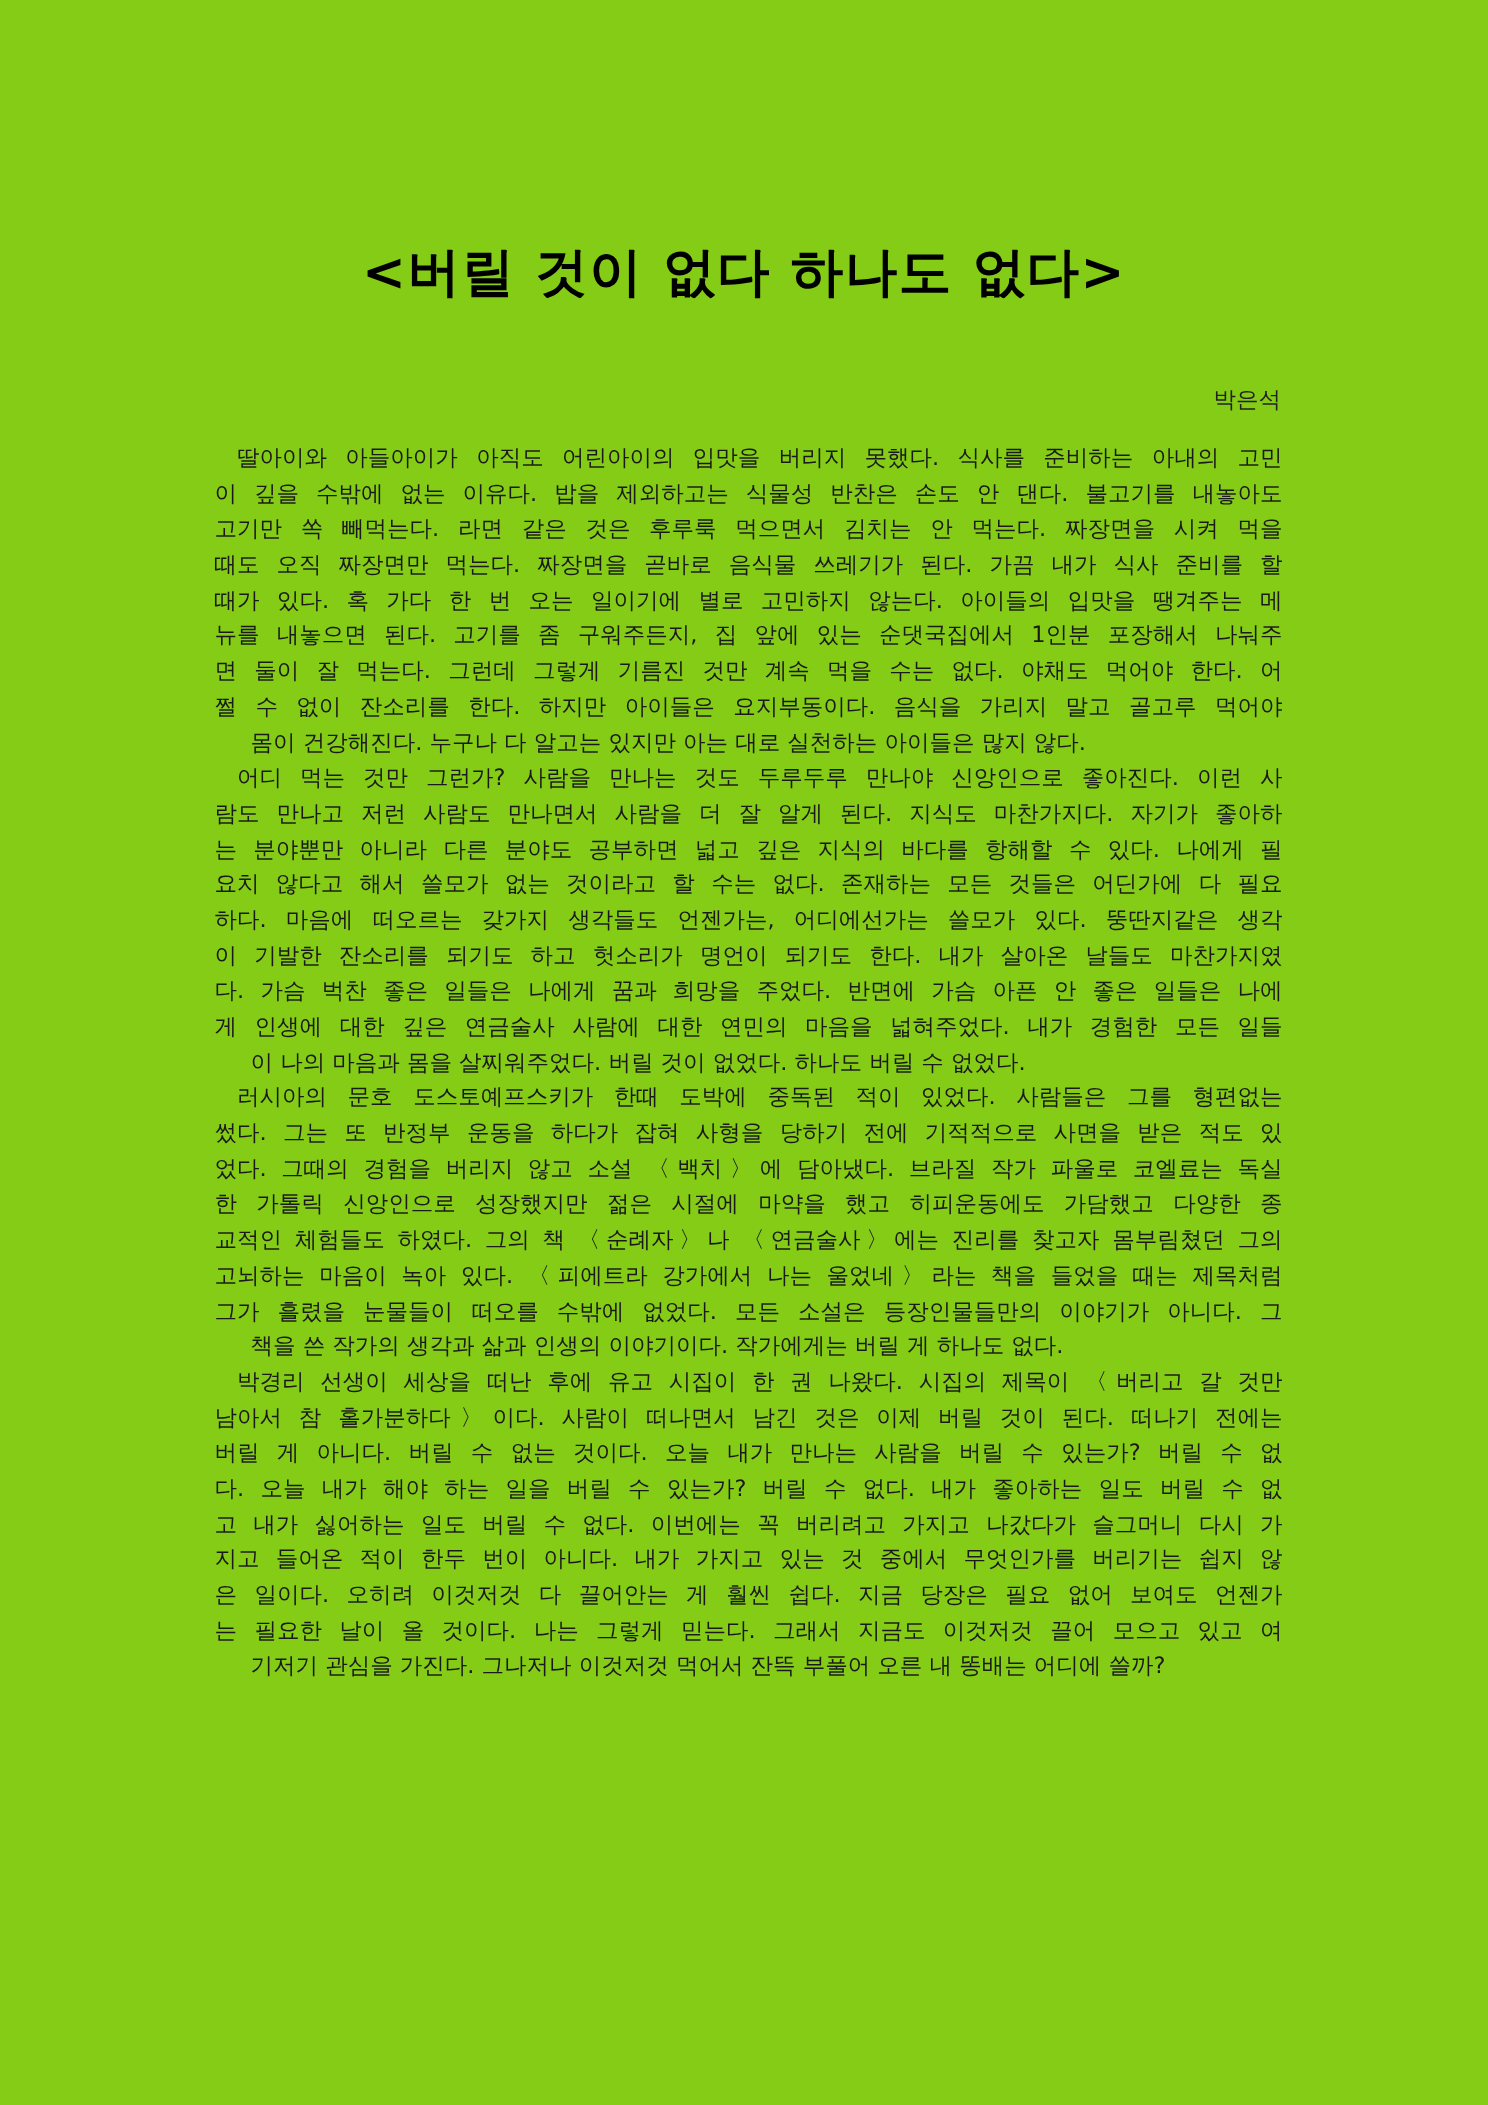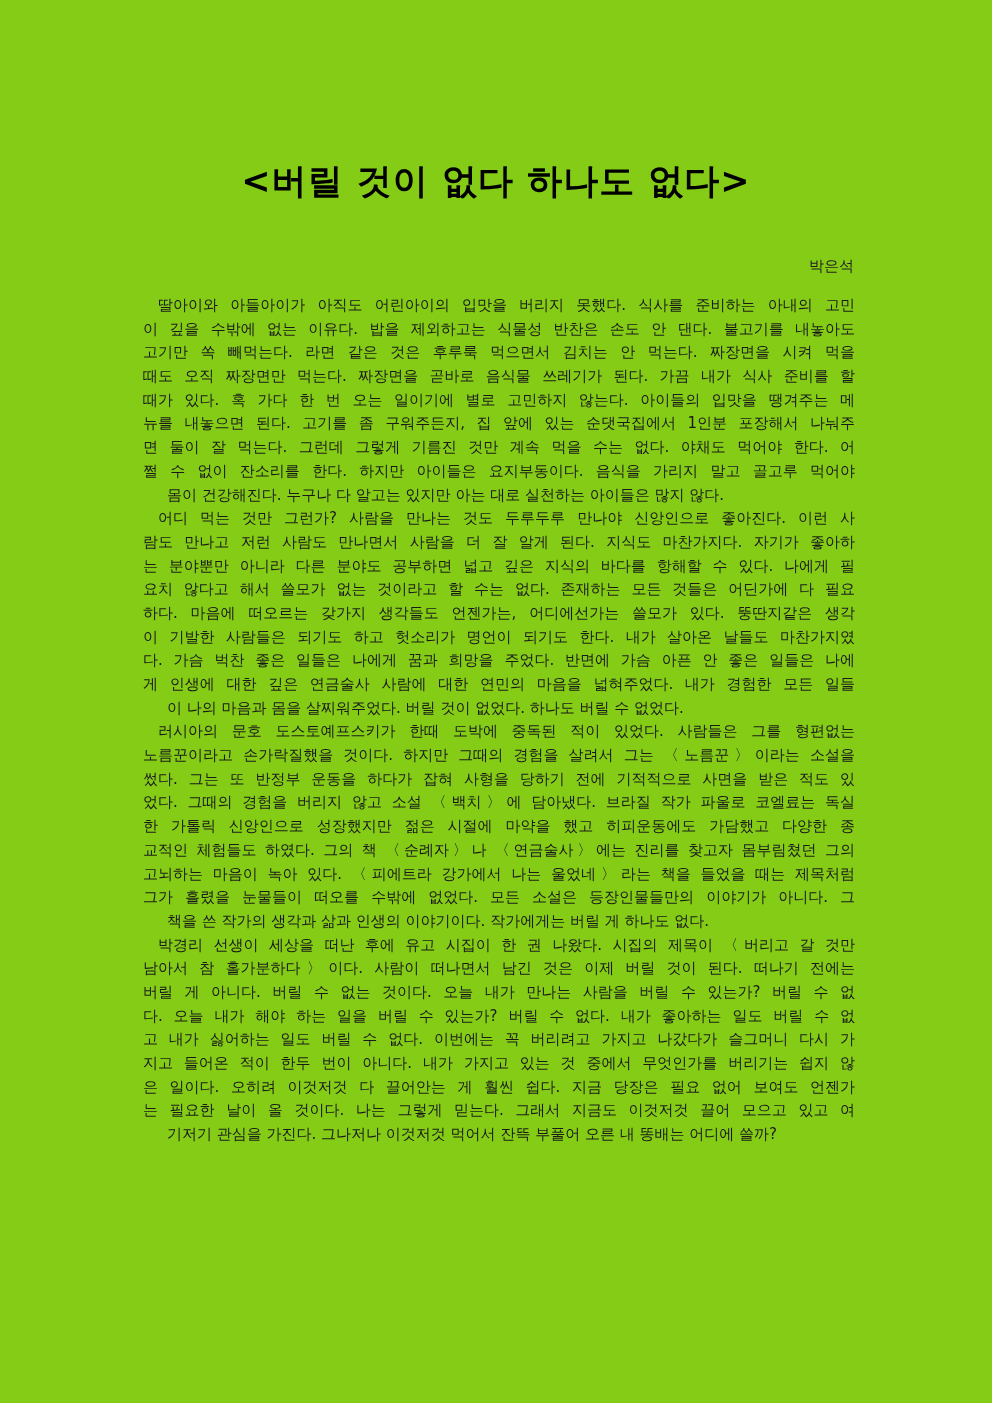--- a/index.html
+++ b/index.html
@@ -35,29 +35,28 @@
       <div class="line">쩔 수 없이 잔소리를 한다. 하지만 아이들은 요지부동이다. 음식을 가리지 말고 골고루 먹어야</div>
       <div class="line last">몸이 건강해진다. 누구나 다 알고는 있지만 아는 대로 실천하는 아이들은 많지 않다.</div>
     </div>
 
     <div>
       <div class="line indent">어디 먹는 것만 그런가? 사람을 만나는 것도 두루두루 만나야 신앙인으로 좋아진다. 이런 사</div>
       <div class="line">람도 만나고 저런 사람도 만나면서 사람을 더 잘 알게 된다. 지식도 마찬가지다. 자기가 좋아하</div>
       <div class="line">는 분야뿐만 아니라 다른 분야도 공부하면 넓고 깊은 지식의 바다를 항해할 수 있다. 나에게 필</div>
       <div class="line">요치 않다고 해서 쓸모가 없는 것이라고 할 수는 없다. 존재하는 모든 것들은 어딘가에 다 필요</div>
       <div class="line">하다. 마음에 떠오르는 갖가지 생각들도 언젠가는, 어디에선가는 쓸모가 있다. 뚱딴지같은 생각</div>
-      <div class="line">이 기발한 사람들은 되기도 하고 헛소리가 명언이 되기도 한다. 내가 살아온 날들도 마찬가지였</div>
+      <div class="line">이 기발한 잔소리를 되기도 하고 헛소리가 명언이 되기도 한다. 내가 살아온 날들도 마찬가지였</div>
       <div class="line">다. 가슴 벅찬 좋은 일들은 나에게 꿈과 희망을 주었다. 반면에 가슴 아픈 안 좋은 일들은 나에</div>
       <div class="line">게 인생에 대한 깊은 연금술사 사람에 대한 연민의 마음을 넓혀주었다. 내가 경험한 모든 일들</div>
       <div class="line last">이 나의 마음과 몸을 살찌워주었다. 버릴 것이 없었다. 하나도 버릴 수 없었다.</div>
     </div>
 
     <div>
       <div class="line indent">러시아의 문호 도스토예프스키가 한때 도박에 중독된 적이 있었다. 사람들은 그를 형편없는</div>
-      <div class="line">노름꾼이라고 손가락질했을 것이다. 하지만 그때의 경험을 살려서 그는 〈노름꾼〉이라는 소설을</div>
       <div class="line">썼다. 그는 또 반정부 운동을 하다가 잡혀 사형을 당하기 전에 기적적으로 사면을 받은 적도 있</div>
       <div class="line">었다. 그때의 경험을 버리지 않고 소설 〈백치〉에 담아냈다. 브라질 작가 파울로 코엘료는 독실</div>
       <div class="line">한 가톨릭 신앙인으로 성장했지만 젊은 시절에 마약을 했고 히피운동에도 가담했고 다양한 종</div>
       <div class="line">교적인 체험들도 하였다. 그의 책 〈순례자〉나 〈연금술사〉에는 진리를 찾고자 몸부림쳤던 그의</div>
       <div class="line">고뇌하는 마음이 녹아 있다. 〈피에트라 강가에서 나는 울었네〉라는 책을 들었을 때는 제목처럼</div>
       <div class="line">그가 흘렸을 눈물들이 떠오를 수밖에 없었다. 모든 소설은 등장인물들만의 이야기가 아니다. 그</div>
       <div class="line last">책을 쓴 작가의 생각과 삶과 인생의 이야기이다. 작가에게는 버릴 게 하나도 없다.</div>
     </div>
 
     <div>

